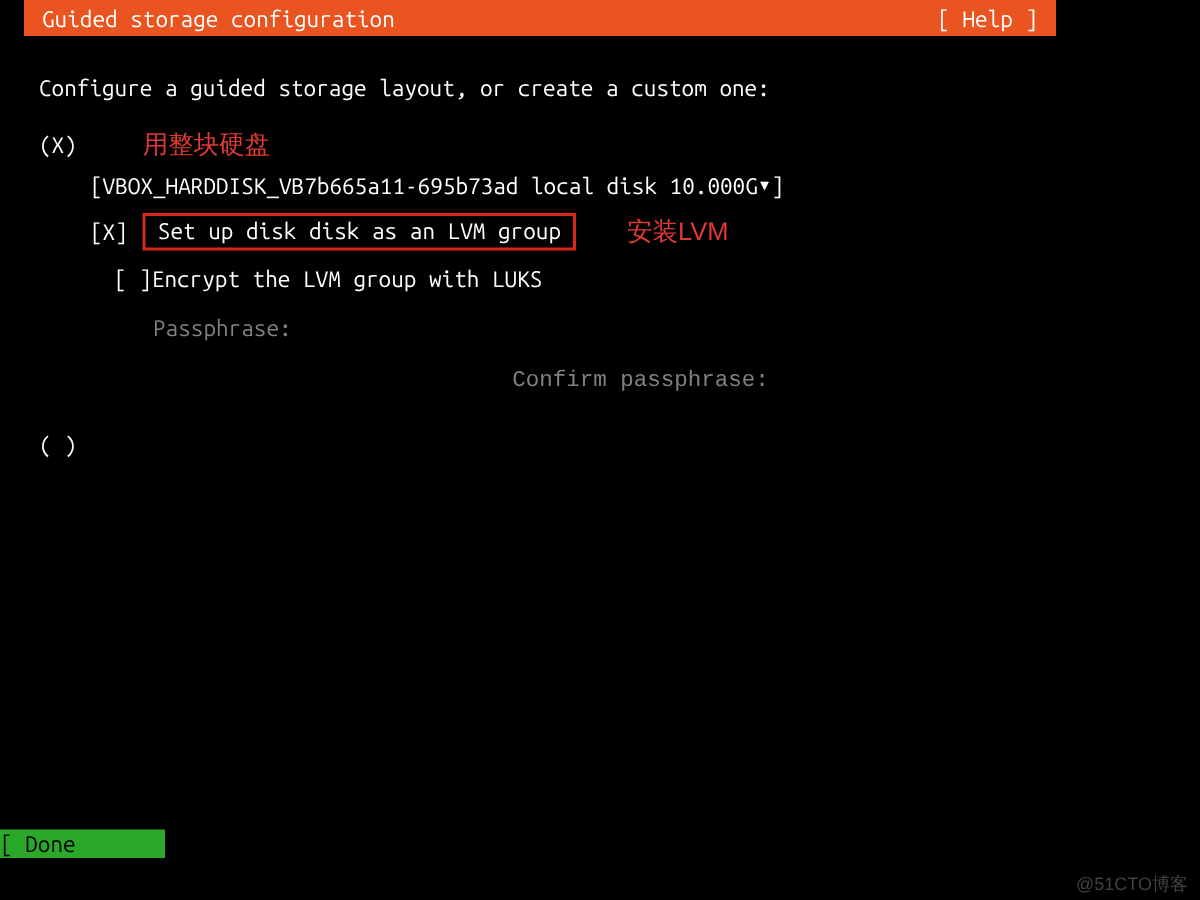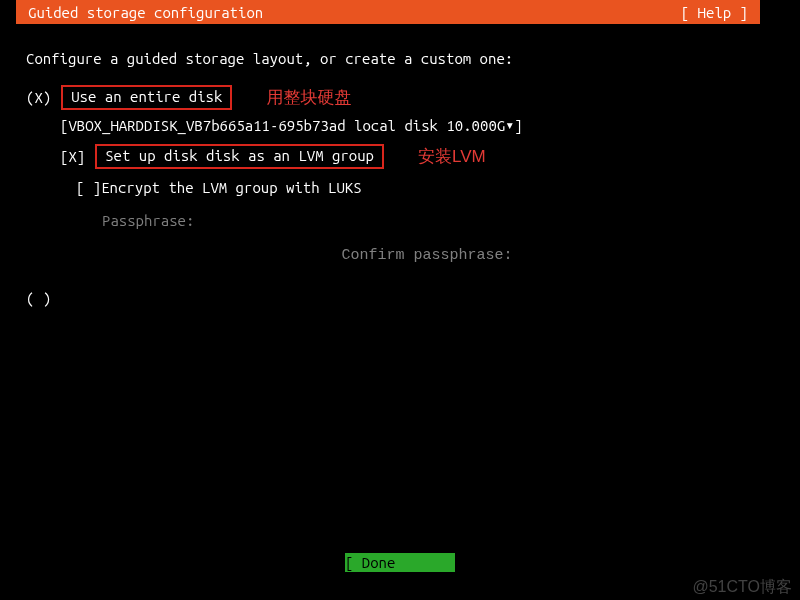--- a/index.html
+++ b/index.html
@@ -14,21 +14,21 @@
       position: relative;
     }
     .frame {
       width: 800px;
       height: 600px;
       background: #000;
       position: relative;
     }
     .header {
       background: #e95420;
-      width: 744px;
+      width: 688px;
       height: 24px;
       margin-left: 16px;
       display: flex;
       justify-content: space-between;
       align-items: center;
       padding: 0 12px;
       color: #fff;
     }
     .header .help {
       letter-spacing: 0px;
@@ -55,21 +55,21 @@
     }
     .paren { white-space: pre; }
     .dim { color: #808080; }
     .passline { color: #808080; text-align:left; margin-left: 86px; margin-top: 16px; margin-bottom: 6px;}
     .confirmline { color: #808080; text-align:center; margin-left: 54px; margin-top: 18px; margin-bottom: 6px; font-family: Liberation Mono, monospace;}
     .buttons {
       width: 100%;
       position: absolute;
       bottom: 28px;
       display: flex;
-      flex-direction: column;
+      flex-direction: row;
       align-items: center;
       gap: 0px;
     }
     .btn {
       font-family: inherit;
       font-size: 15px;
       border: none;
       background: transparent;
       color: #fff;
       width: 110px;
@@ -78,40 +78,39 @@
       cursor: pointer;
       line-height: 1.3;
     }
     .btn.done { background: #2aa82a; color: #000; }
     .watermark {
       position: absolute;
       right: 8px;
       bottom: 2px;
       color: rgba(120,120,120,0.55);
       font-family: "Arial", sans-serif;
-      font-size: 16px;
+      font-size: 12px;
     }
     .dropdown-caret{ display:inline-block; }
   </style>
 </head>
 <body>
 
 <div class="frame">
   <div class="header">
     <span>Guided storage configuration</span>
     <span class="help">[ Help ]</span>
   </div>
 
   <div class="content">
     <div class="intro">Configure a guided storage layout, or create a custom one:</div>
 
     <div class="row">
       <span class="paren">(X)</span>
       <span style="width:10px"></span>
-      <span class="boxed">Use an entire disk</span>
       <span class="anno">用整块硬盘</span>
     </div>
 
     <div class="row-sub1" style="margin-top:6px;">
       <span>[ </span>
       <span>VBOX_HARDDISK_VB7b665a11-695b73ad local disk 10.000G</span>
       <span class="dropdown-caret"> ▾</span>
       <span> ]</span>
     </div>
 

